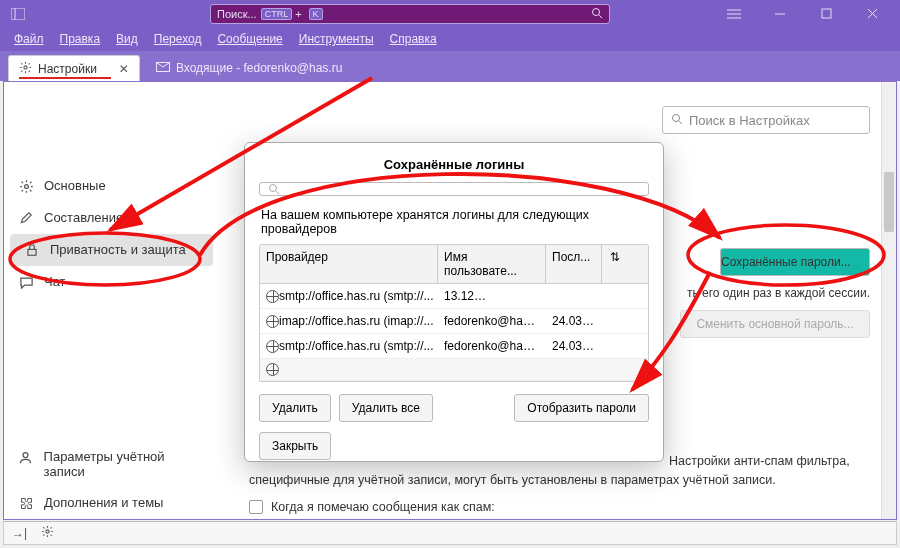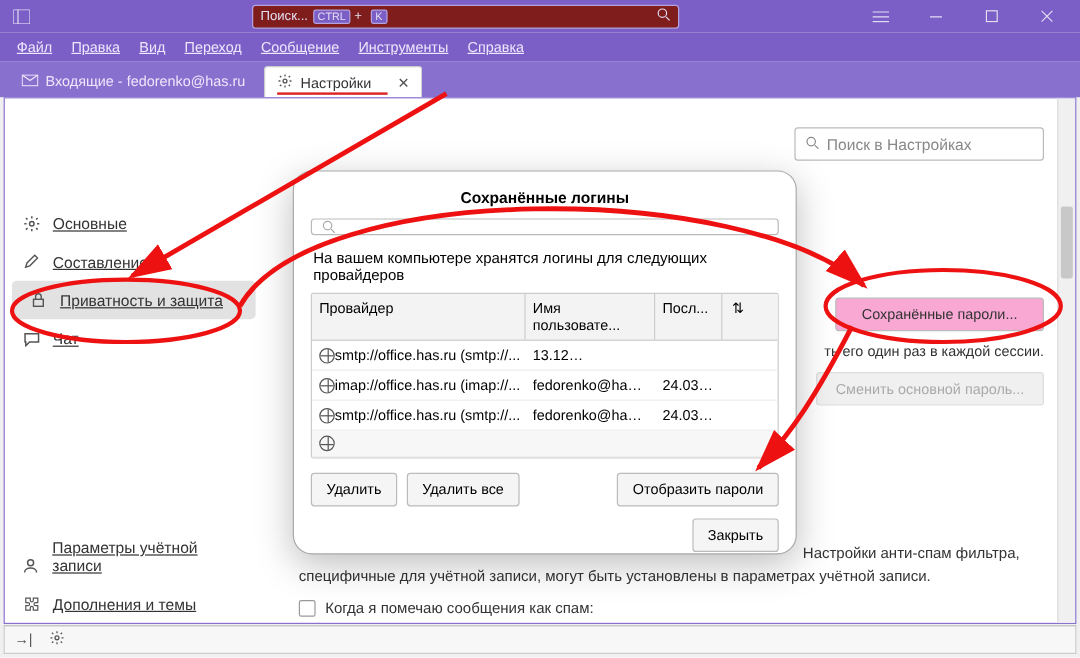--- a/index.html
+++ b/index.html
@@ -1,21 +1,21 @@
 <!DOCTYPE html>
 <html><head>
 <meta charset="utf-8">
 <style>
   * { box-sizing: border-box; margin: 0; padding: 0; font-family: "Segoe UI", Arial, sans-serif; }
   body { width: 900px; height: 548px; background: #f0f0f0; overflow: hidden; position: relative; }
 
   
   .titlebar { height: 27px; background: #7b5fc7; display: flex; align-items: center; padding: 0 6px; }
   .sidebar-toggle { width: 24px; height: 20px; display:flex; align-items:center; justify-content:center; color:#e3def3;}
-  .search-box { margin-left: 180px; width: 356px; height: 20px; background: #7f1d1d; border: 1px solid #b4a3e0; border-radius: 3px; display: flex; align-items: center; padding: 0 6px; color: #e3def3; font-size: 11px; }
+  .search-box { margin-left: 180px; width: 400px; height: 20px; background: #701a75; border: 1px solid #b4a3e0; border-radius: 3px; display: flex; align-items: center; padding: 0 6px; color: #e3def3; font-size: 11px; }
   .search-box .kbd { background:#7b5fc7; border:1px solid #b4a3e0; border-radius:2px; padding:0 3px; font-size:9px; margin-left:4px; color:#e3def3;}
   .search-box .mag { margin-left:auto; }
   .winbtns { margin-left: auto; display:flex; gap:2px;}
   .winbtn { width:44px; height:27px; display:flex; align-items:center; justify-content:center; color:#e3def3; }
 
   
   .menubar { height: 24px; background: #7b5fc7; display:flex; align-items:center; padding:0 8px; gap:4px; }
   .menuitem { color:#eee6fb; font-size:12px; padding:2px 6px; }
   .menuitem u { text-decoration: underline; }
 
@@ -27,56 +27,56 @@
   .tab.active::after{content:"";position:absolute;left:10px;right:28px;bottom:2px;height:2px;background:#d22;}
   .tab .x { margin-left:16px; color:#555;}
 
   
   .content { position:absolute; top:81px; left:3px; right:3px; bottom:28px; background:#fff; border:1px solid #8870cf; display:flex; overflow:hidden;}
   .content::after{content:"";position:absolute;right:0;top:0;bottom:0;width:14px;background:#f0f0f0;border-left:1px solid #ddd;}
   .scroll-thumb{position:absolute;right:2px;top:90px;width:10px;height:60px;background:#c8c8c8;border-radius:2px;z-index:1;}
 
   
   .leftnav { width:215px; padding:88px 0 0 0; display:flex; flex-direction:column; }
-  .navitem { display:flex; align-items:flex-end; gap:10px; padding:8px 14px; font-size:13px; color:#333;text-decoration:underline; }
+  .navitem { display:flex; align-items:flex-start; gap:10px; padding:8px 14px; font-size:13px; color:#333; }
   .navitem.active { background:#e2e2e2; border-radius:4px; margin:0 6px;}
   .navspacer{flex:1;}
   .navicon{width:16px;height:16px;display:flex;align-items:center;justify-content:center;color:#555;}
 
   
   .rightpane { flex:1; position:relative; padding:14px 26px 0 26px; font-size:13px; color:#333;}
   .searchsettings { position:absolute; top:24px; right:26px; width:208px; height:28px; border:1px solid #bbb; border-radius:3px; display:flex; align-items:center; padding:0 8px; color:#888; font-size:13px; gap:6px;}
-  .savedpw-btn { position:absolute; top:166px; right:26px; width:174px; height:28px; background:#f9a8d4; border:1px solid #bbb; border-radius:3px; display:flex; align-items:center; justify-content:center; font-size:12px;}
+  .savedpw-btn { position:absolute; top:166px; right:26px; width:150px; height:28px; background:#14b8a6; border:1px solid #bbb; border-radius:3px; display:flex; align-items:center; justify-content:flex-start; font-size:12px;}
   .sessiontxt{position:absolute; top:204px; right:26px; font-size:12px; color:#333;}
   .changepw-btn{position:absolute; top:228px; right:26px; width:190px; height:28px; background:#f0f0f0; border:1px solid #ddd; border-radius:3px; display:flex; align-items:center; justify-content:center; font-size:12px; color:#aaa;}
   .spamtxt{position:absolute; top:370px; left:30px; right:26px; font-size:12.5px; line-height:1.5; color:#333;}
   .spamchk{position:absolute; top:418px; left:30px; display:flex; align-items:center; gap:8px; font-size:12.5px; color:#333;}
   .chkbox{width:14px;height:14px;border:1px solid #999;border-radius:2px;}
 
   
-  .dialog { position:absolute; left:244px; top:142px; width:420px; height:320px; background:#fff; border:1px solid #aaa; border-radius:16px; box-shadow:0 8px 30px rgba(0,0,0,.25); z-index:5; display:flex; flex-direction:column; padding:10px 14px 12px;}
+  .dialog { position:absolute; left:244px; top:142px; width:420px; height:320px; background:#fff; border:1px solid #aaa; border-radius:6px; box-shadow:0 8px 30px rgba(0,0,0,.25); z-index:5; display:flex; flex-direction:column; padding:10px 14px 12px;}
   .dlg-title{text-align:center; font-size:13px; font-weight:600; padding:4px 0 10px;}
   .dlg-search{height:28px;border:1px solid #bbb;border-radius:3px;display:flex;align-items:center;padding:0 8px;color:#aaa;}
   .dlg-note{font-size:12.5px; padding:12px 2px 8px;}
   .dlg-table{border:1px solid #ccc; border-radius:2px; font-size:12px; background:#fff;}
   .dlg-th{display:flex; background:#f3f3f3; border-bottom:1px solid #ccc;}
   .dlg-th>div{padding:5px 6px; border-right:1px solid #ccc;}
   .dlg-th>div:last-child{border-right:none;}
   .col1{width:178px;} .col2{width:108px;} .col3{width:56px;} .col4{width:26px;text-align:center;}
   .dlg-tr{display:flex; border-bottom:1px solid #eee;}
   .dlg-tr>div{padding:5px 6px; white-space:nowrap; overflow:hidden; text-overflow:ellipsis;}
   .dlg-tr .col1{display:flex;align-items:center;gap:0;}
   .globe{width:13px;height:13px;border:1.2px solid #555;border-radius:50%;position:relative;flex-shrink:0;}
   .globe::before{content:"";position:absolute;left:0;right:0;top:50%;height:1px;background:#555;}
   .globe::after{content:"";position:absolute;top:0;bottom:0;left:50%;width:1px;background:#555;}
   .dlg-tr.empty{height:22px;background:#f7f7f7;}
   .dlg-btns{display:flex; gap:8px; padding-top:12px;}
   .dlg-btns .sp{flex:1;}
   .btn{height:28px;padding:0 12px;border:1px solid #bbb;border-radius:3px;background:#f5f5f5;font-size:12px;display:flex;align-items:center;}
-  .dlg-close{display:flex;justify-content:flex-end;padding-top:10px;}
+  .dlg-close{display:flex;justify-content:flex-start;padding-top:10px;}
 
   
   .statusbar{position:absolute;left:3px;right:3px;bottom:3px;height:24px;background:#f7f7f7;border:1px solid #ccc;border-top:1px solid #bbb;display:flex;align-items:center;padding:0 8px;gap:14px;color:#555;font-size:12px;}
 
   
   .anno{position:absolute;inset:0;pointer-events:none;z-index:10;}
 
 </style>
 </head>
 <body>
@@ -131,34 +131,34 @@
   <span class="menuitem"><u>Файл</u></span>
   <span class="menuitem"><u>Правка</u></span>
   <span class="menuitem"><u>Вид</u></span>
   <span class="menuitem"><u>Переход</u></span>
   <span class="menuitem"><u>Сообщение</u></span>
   <span class="menuitem"><u>Инструменты</u></span>
   <span class="menuitem"><u>Справка</u></span>
 </div>
 
 <div class="tabbar">
-  <div class="tab inactive">
-    <span><svg width="14" height="10" viewBox="0 0 14 10">
-          <rect x="0.5" y="0.5" width="13" height="9" fill="none" stroke="#eee6fb"></rect>
-          <path d="M0.5 0.5 L7 5 L13.5 0.5" fill="none" stroke="#eee6fb"></path>
-        </svg></span>
-    <span>Входящие - fedorenko@has.ru</span>
-  </div>
   <div class="tab active">
     <span><svg width="13" height="13" viewBox="0 0 24 24">
           <circle cx="12" cy="12" r="3" fill="none" stroke="#555" stroke-width="2"></circle>
           <path d="M12 2v3M12 19v3M4.2 4.2l2.1 2.1M17.7 17.7l2.1 2.1M2 12h3M19 12h3M4.2 19.8l2.1-2.1M17.7 6.3l2.1-2.1" stroke="#555" stroke-width="2"></path>
         </svg></span>
     <span>Настройки</span>
     <span class="x">✕</span>
+  </div>
+  <div class="tab inactive">
+    <span><svg width="14" height="10" viewBox="0 0 14 10">
+          <rect x="0.5" y="0.5" width="13" height="9" fill="none" stroke="#eee6fb"></rect>
+          <path d="M0.5 0.5 L7 5 L13.5 0.5" fill="none" stroke="#eee6fb"></path>
+        </svg></span>
+    <span>Входящие - fedorenko@has.ru</span>
   </div>
 </div>
 
 <div class="content">
   <div class="scroll-thumb"></div>
 
   <div class="leftnav">
     <div class="navitem">
       <span class="navicon">
           <svg width="15" height="15" viewBox="0 0 24 24">

